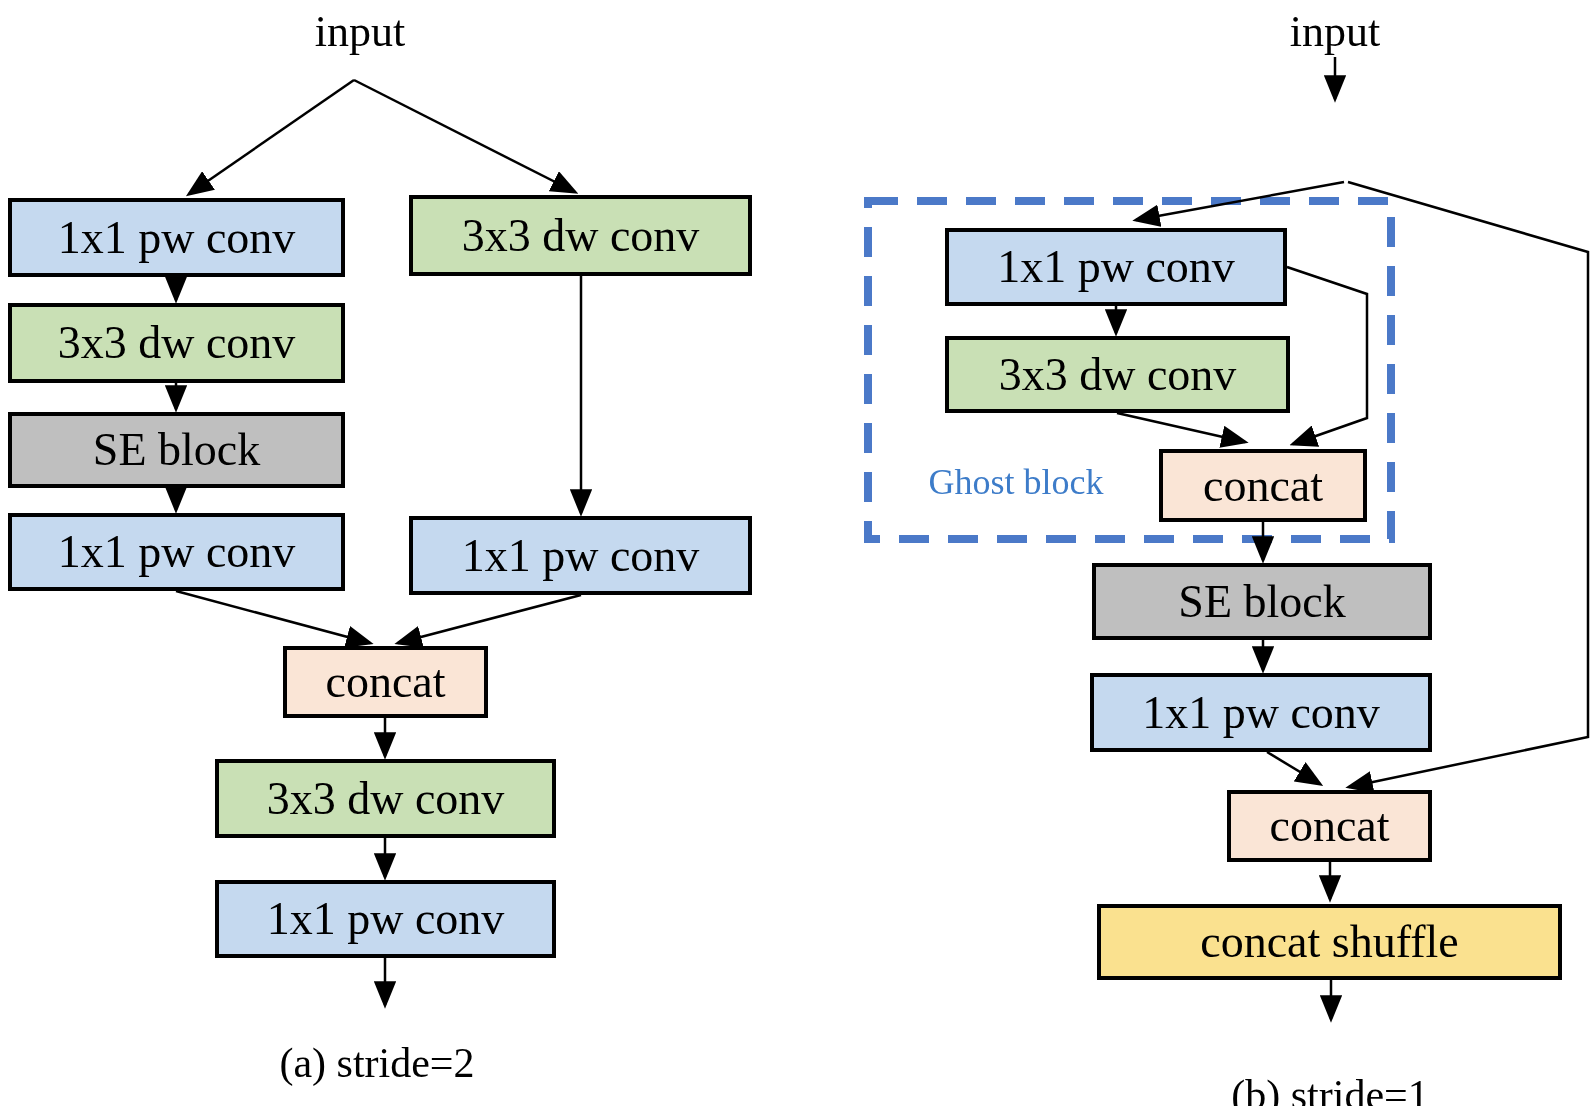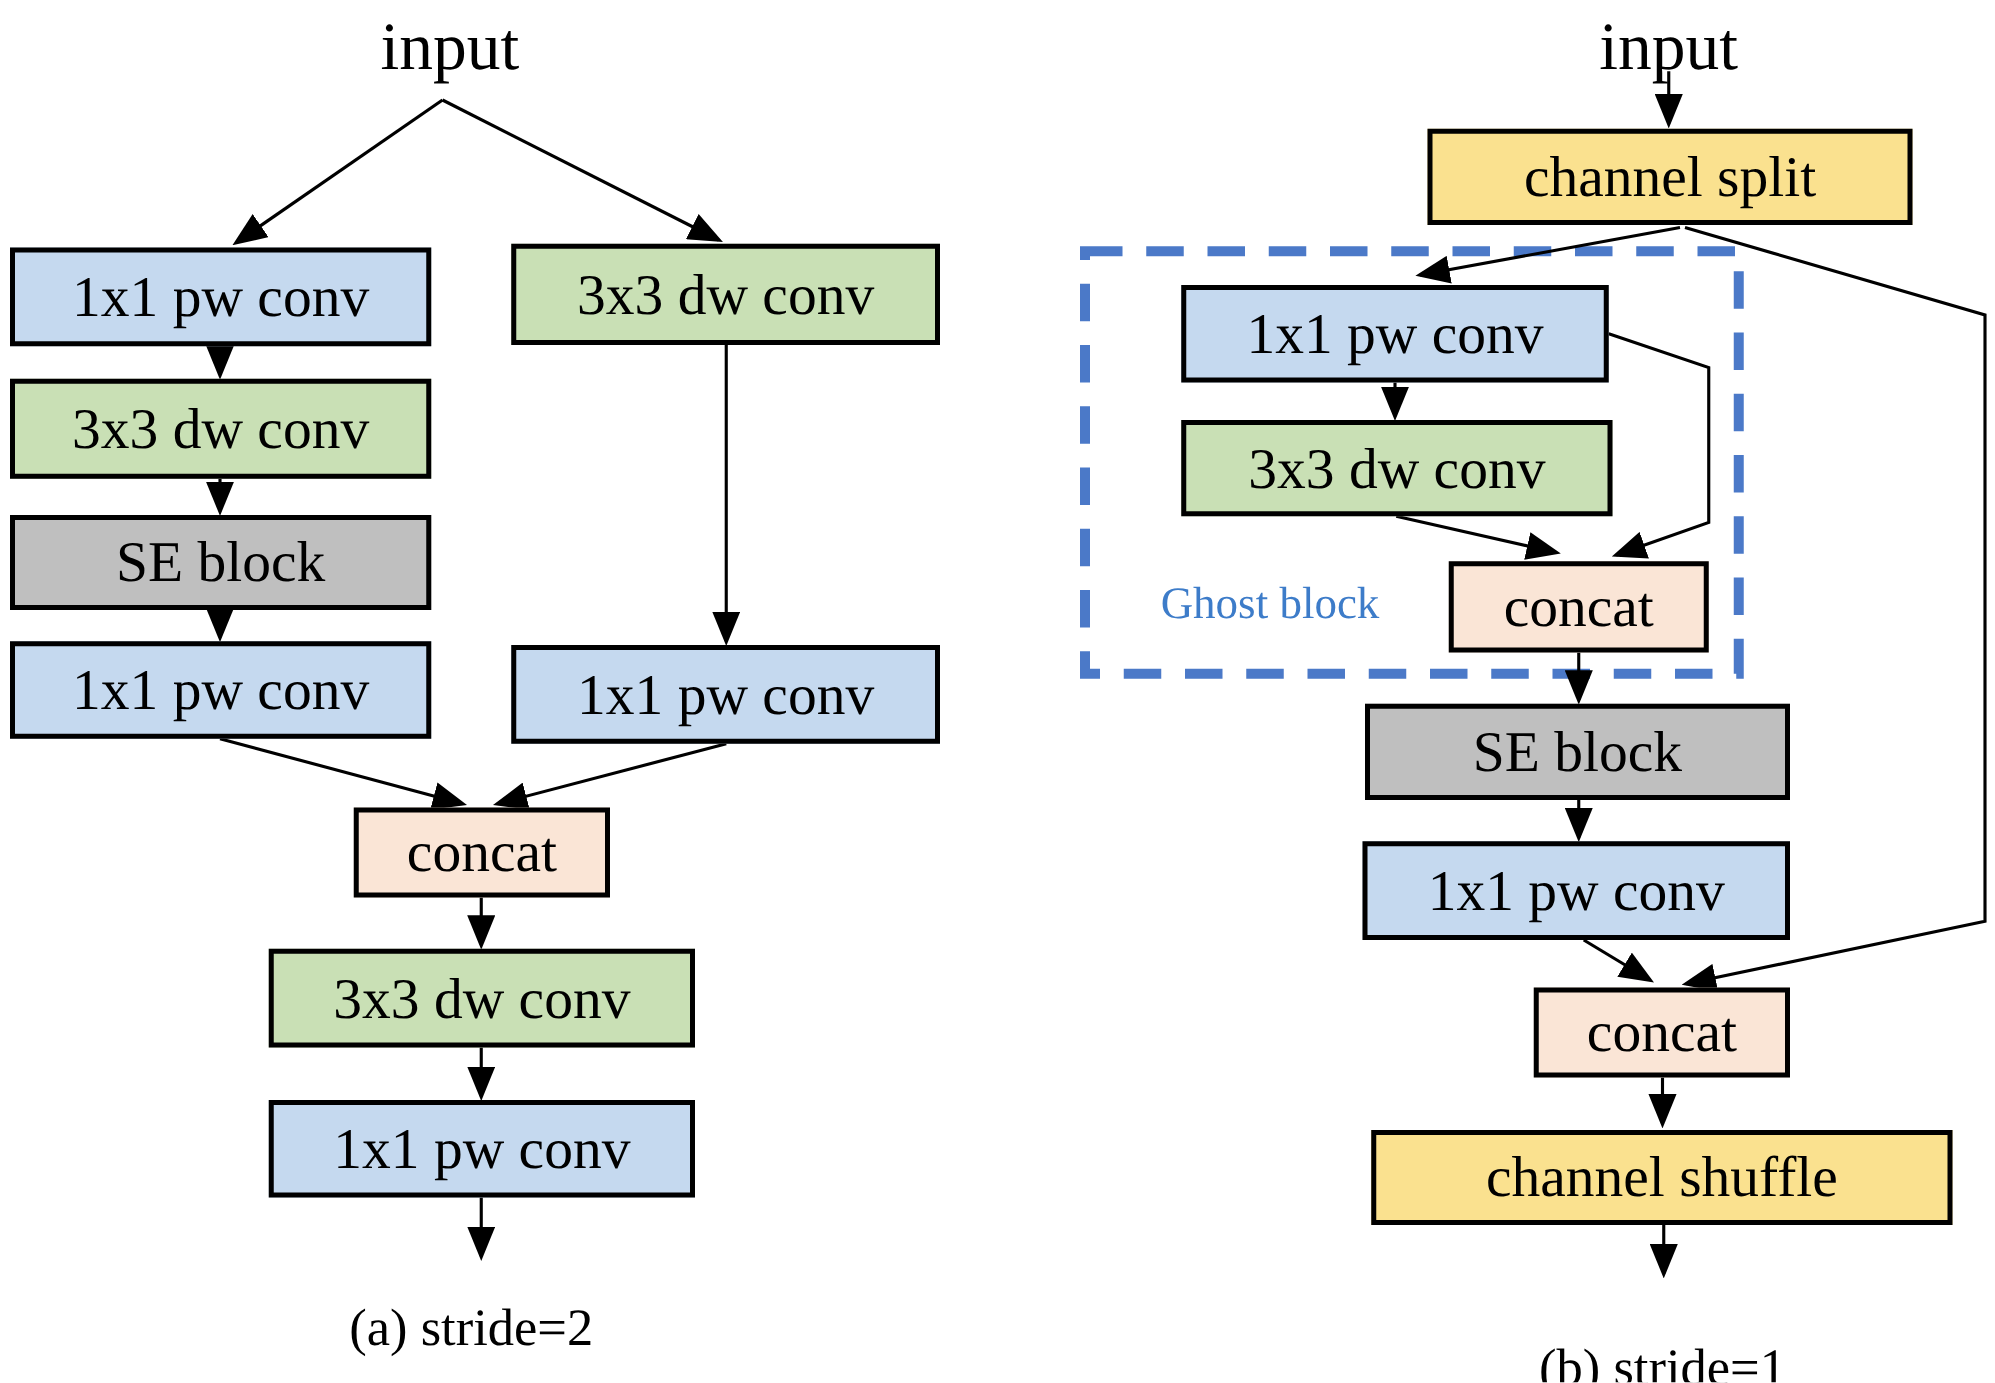--- a/index.html
+++ b/index.html
@@ -28,21 +28,21 @@
     line-height: 1;
     white-space: nowrap;
   }
   .freetext {
     position: absolute;
     text-align: center;
     color: #000000;
     line-height: 1;
     white-space: nowrap;
   }
-  .input-label { font-size: 54px; }
+  .input-label { font-size: 44px; }
   .caption { font-size: 42px; text-align: center; }
   .ghost-label { font-size: 36px; font-weight: normal; }
 </style>
 </head>
 <body>
 
 <div id="canvas">
 
   <svg id="edges" viewBox="0 0 1596 1106" xmlns="http://www.w3.org/2000/svg">
     <defs>
@@ -99,33 +99,32 @@
   <div class="node" style="left: 283px; top: 646px; width: 205px; height: 72px; background-color: rgb(250, 229, 214);">concat</div>
 
   <div class="node" style="left: 215px; top: 759px; width: 341px; height: 79px; background-color: rgb(201, 224, 181);">3x3 dw conv</div>
 
   <div class="node" style="left: 215px; top: 880px; width: 341px; height: 78px; background-color: rgb(197, 217, 239);">1x1 pw conv</div>
 
   <div class="freetext caption" style="left:227px; top:1042px; width:300px;">(a) stride=2</div>
 
   <div class="freetext input-label" style="left:1235px; top:10px; width:200px;">input</div>
 
-  <div class="node" style="left: 1142px; top: 103px; width: 388px; height: 77px; background-color: rgb(250, 225, 143);">channel split</div>
 
   <div class="node" style="left: 945px; top: 228px; width: 342px; height: 78px; background-color: rgb(197, 217, 239);">1x1 pw conv</div>
 
   <div class="node" style="left: 945px; top: 336px; width: 345px; height: 77px; background-color: rgb(201, 224, 181);">3x3 dw conv</div>
 
   <div class="node" style="left: 1159px; top: 449px; width: 208px; height: 73px; background-color: rgb(250, 229, 214);">concat</div>
 
   <div class="freetext ghost-label" style="left: 878px; top: 464px; width: 276px; color: rgb(61, 124, 201);">Ghost block</div>
 
   <div class="node" style="left: 1092px; top: 563px; width: 340px; height: 77px; background-color: rgb(191, 191, 191);">SE block</div>
 
   <div class="node" style="left: 1090px; top: 673px; width: 342px; height: 79px; background-color: rgb(197, 217, 239);">1x1 pw conv</div>
 
   <div class="node" style="left: 1227px; top: 790px; width: 205px; height: 72px; background-color: rgb(250, 229, 214);">concat</div>
 
-  <div class="node" style="left: 1097px; top: 904px; width: 465px; height: 76px; background-color: rgb(250, 225, 143);">channel shuffle</div>
+  <div class="node" style="left: 1097px; top: 904px; width: 465px; height: 76px; background-color: rgb(250, 225, 143);">concat shuffle</div>
 
   <div class="freetext caption" style="left:1180px; top:1042px; width:300px;margin-top:32px;">(b) stride=1</div>
 
 </div>
 
 </body></html>

